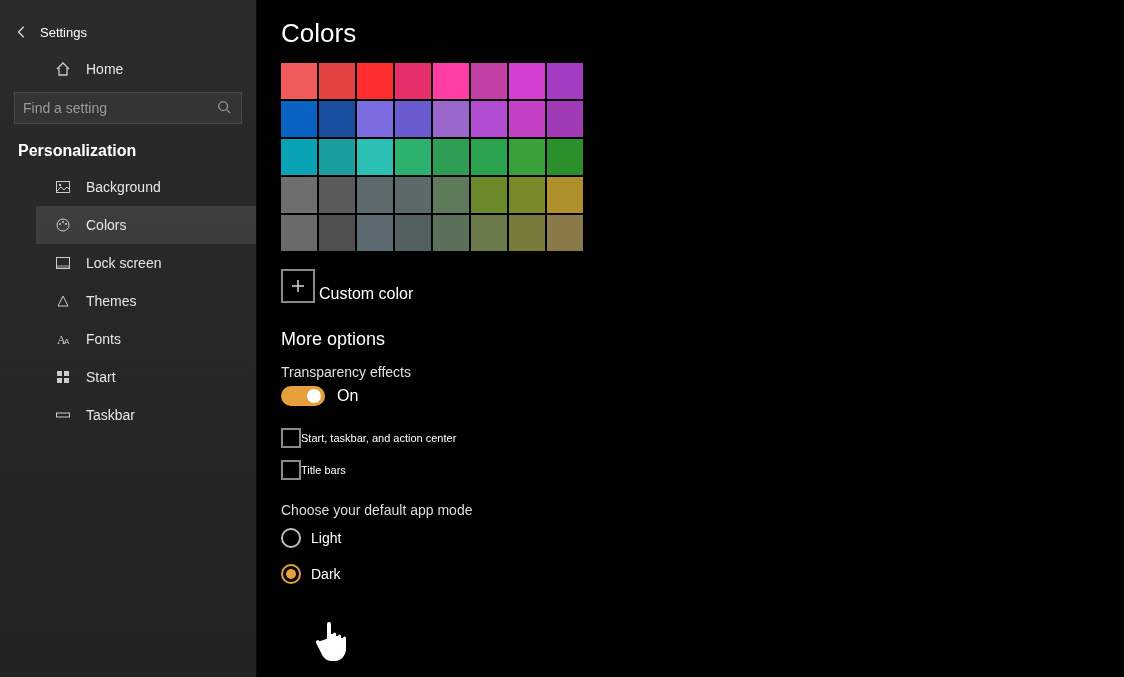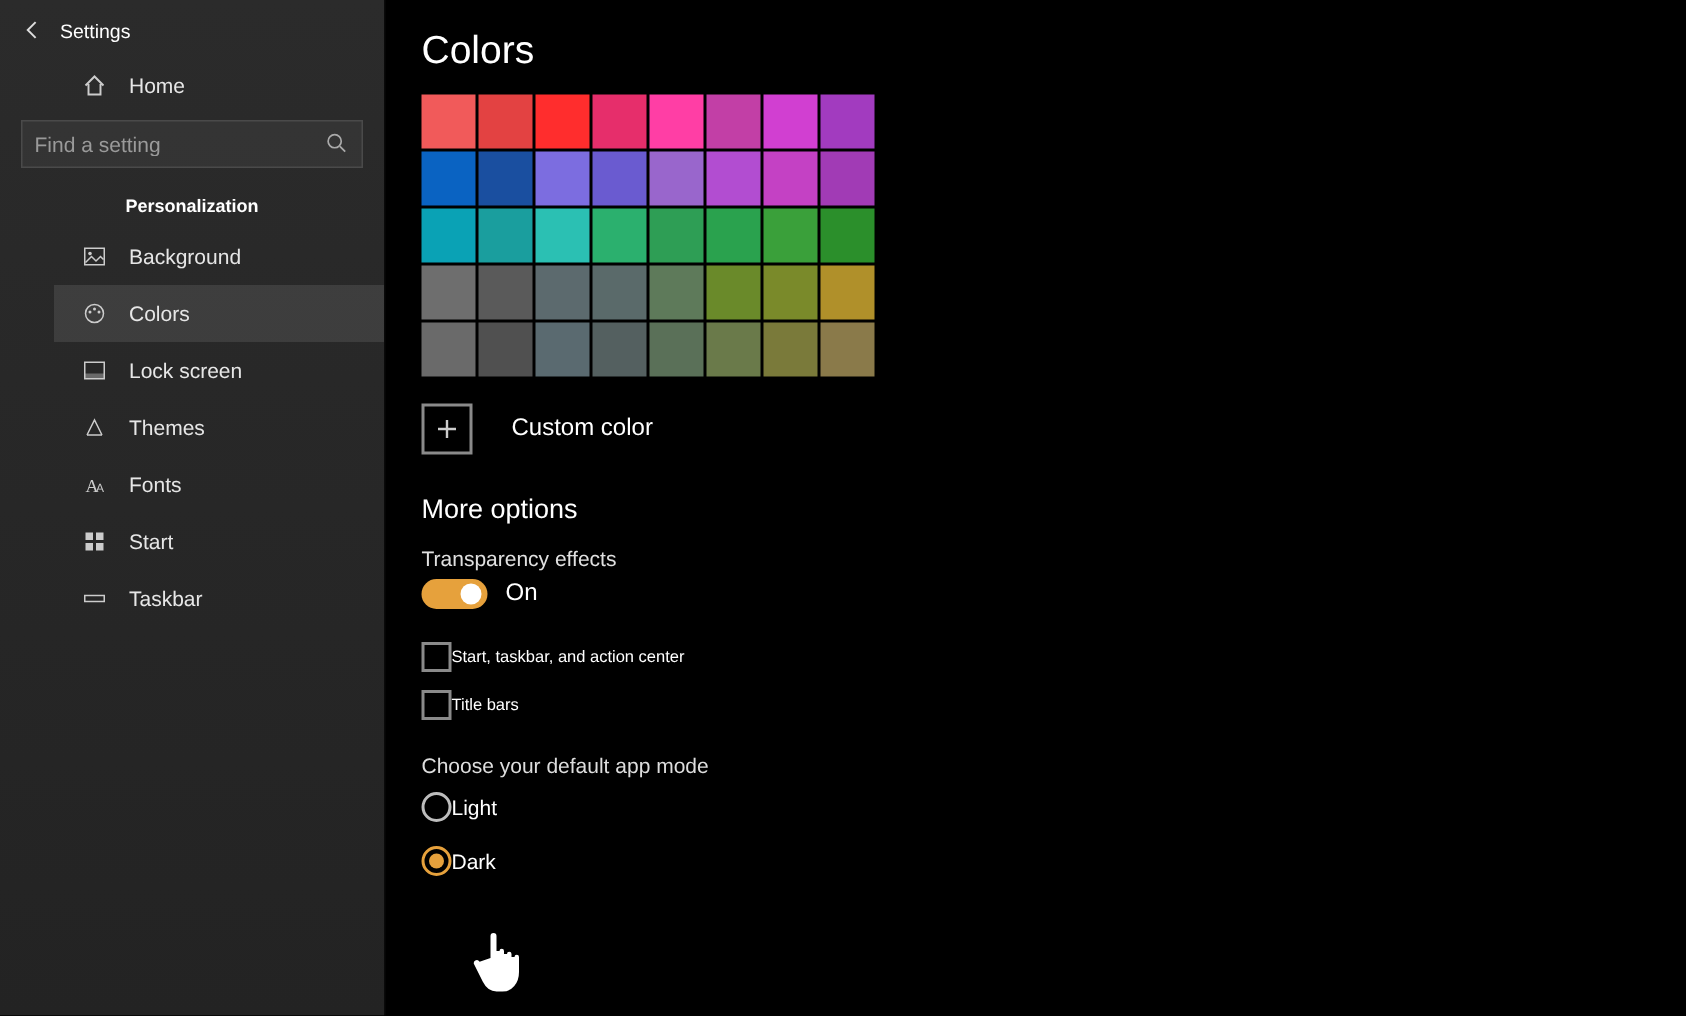--- a/index.html
+++ b/index.html
@@ -3,21 +3,21 @@
 <meta charset="utf-8">
 <style>
   * { box-sizing: border-box; margin: 0; padding: 0; }
   html, body { width: 1124px; height: 677px; overflow: hidden; font-family: "Segoe UI", Arial, sans-serif; background:#000; color:#fff; }
   body { display:flex; }
 
   
   .sidebar {
     width: 256px; height: 100%;
     background: linear-gradient(180deg, #2b2b2b 0%, #232323 100%);
-    padding-top: 6px;
+    padding-top: 18px;
     display:flex; flex-direction:column;
     font-size: 14px;
   }
   .sidebar-header {
     display:flex; align-items:center; gap:10px;
     padding: 6px 14px 10px 14px;
     font-size: 13px;
   }
   .back-arrow { width:16px; height:16px; display:flex; align-items:center; justify-content:center; cursor:pointer; }
   .nav-row {
@@ -35,37 +35,37 @@
     display:flex; align-items:center;
     padding:0 8px;
   }
   .search-input {
     flex:1; background:transparent; border:none; outline:none;
     color:#ccc; font-size:14px;
   }
   .search-input::placeholder { color:#9a9a9a; }
   .search-icon { width:16px; height:16px; }
 
-  .section-label { padding: 4px 18px 8px 18px; font-weight:600; font-size:12px;text-align:center; }
+  .section-label { padding: 4px 18px 8px 18px; font-weight:600; font-size:16px; }
 
   .nav-row.active { background: rgba(255,255,255,0.10); }
 
   
   .main {
     flex:1; height:100%; background:#000; padding: 18px 0 0 24px;
     overflow:hidden;
     border-left: 1px solid #0a0a0a;
   }
   .page-title { font-size:26px; font-weight:300; margin-bottom:14px; }
 
   .swatch-grid { display:flex; flex-direction:column; gap:2px; margin-bottom:18px; }
   .swatch-row { display:flex; gap:2px; }
   .swatch { width:36px; height:36px; cursor:pointer; }
 
-  .custom-color-row { display:flex; align-items:center; gap:26px; margin-bottom:26px; }
+  .custom-color-row { display:flex; align-items:flex-end; gap:4px; margin-bottom:26px; }
   .plus-box {
     width:34px; height:34px; border:2px solid #8a8a8a;
     display:flex; align-items:center; justify-content:center; cursor:pointer;
   }
   .plus-box svg { stroke:#ccc; }
 
   .section-heading { font-size:18px; font-weight:400; margin-bottom:14px; }
 
   .setting-label { font-size:14px; color:#e0e0e0; margin-bottom:6px; }
   .toggle-row { display:flex; align-items:center; gap:12px; margin-bottom:22px; }
@@ -77,21 +77,21 @@
     position:absolute; top:3px; width:14px; height:14px; border-radius:50%; background:#fff;
   }
   .toggle.on .knob { right:4px; }
 
   .sub-label { font-size:14px; color:#ddd; margin-bottom:10px; }
   .checkbox-row { display:flex; align-items:center; margin-bottom:12px; cursor:pointer; font-size:11px; }
   .checkbox {
     width:20px; height:20px; border:2px solid #8a8a8a; background:transparent;
   }
 
-  .radio-row { display:flex; align-items:center; margin-bottom:16px; cursor:pointer; font-size:14px; }
+  .radio-row { display:flex; align-items:center; gap:10px; margin-bottom:16px; cursor:pointer; font-size:14px; }
   .radio {
     width:20px; height:20px; border:2px solid #bdbdbd; border-radius:50%;
     display:flex; align-items:center; justify-content:center;
   }
   .radio.checked { border-color:#e6a13c; }
   .radio.checked::after {
     content:""; width:10px; height:10px; border-radius:50%; background:#e6a13c;
   }
 
   .cursor-hand {

